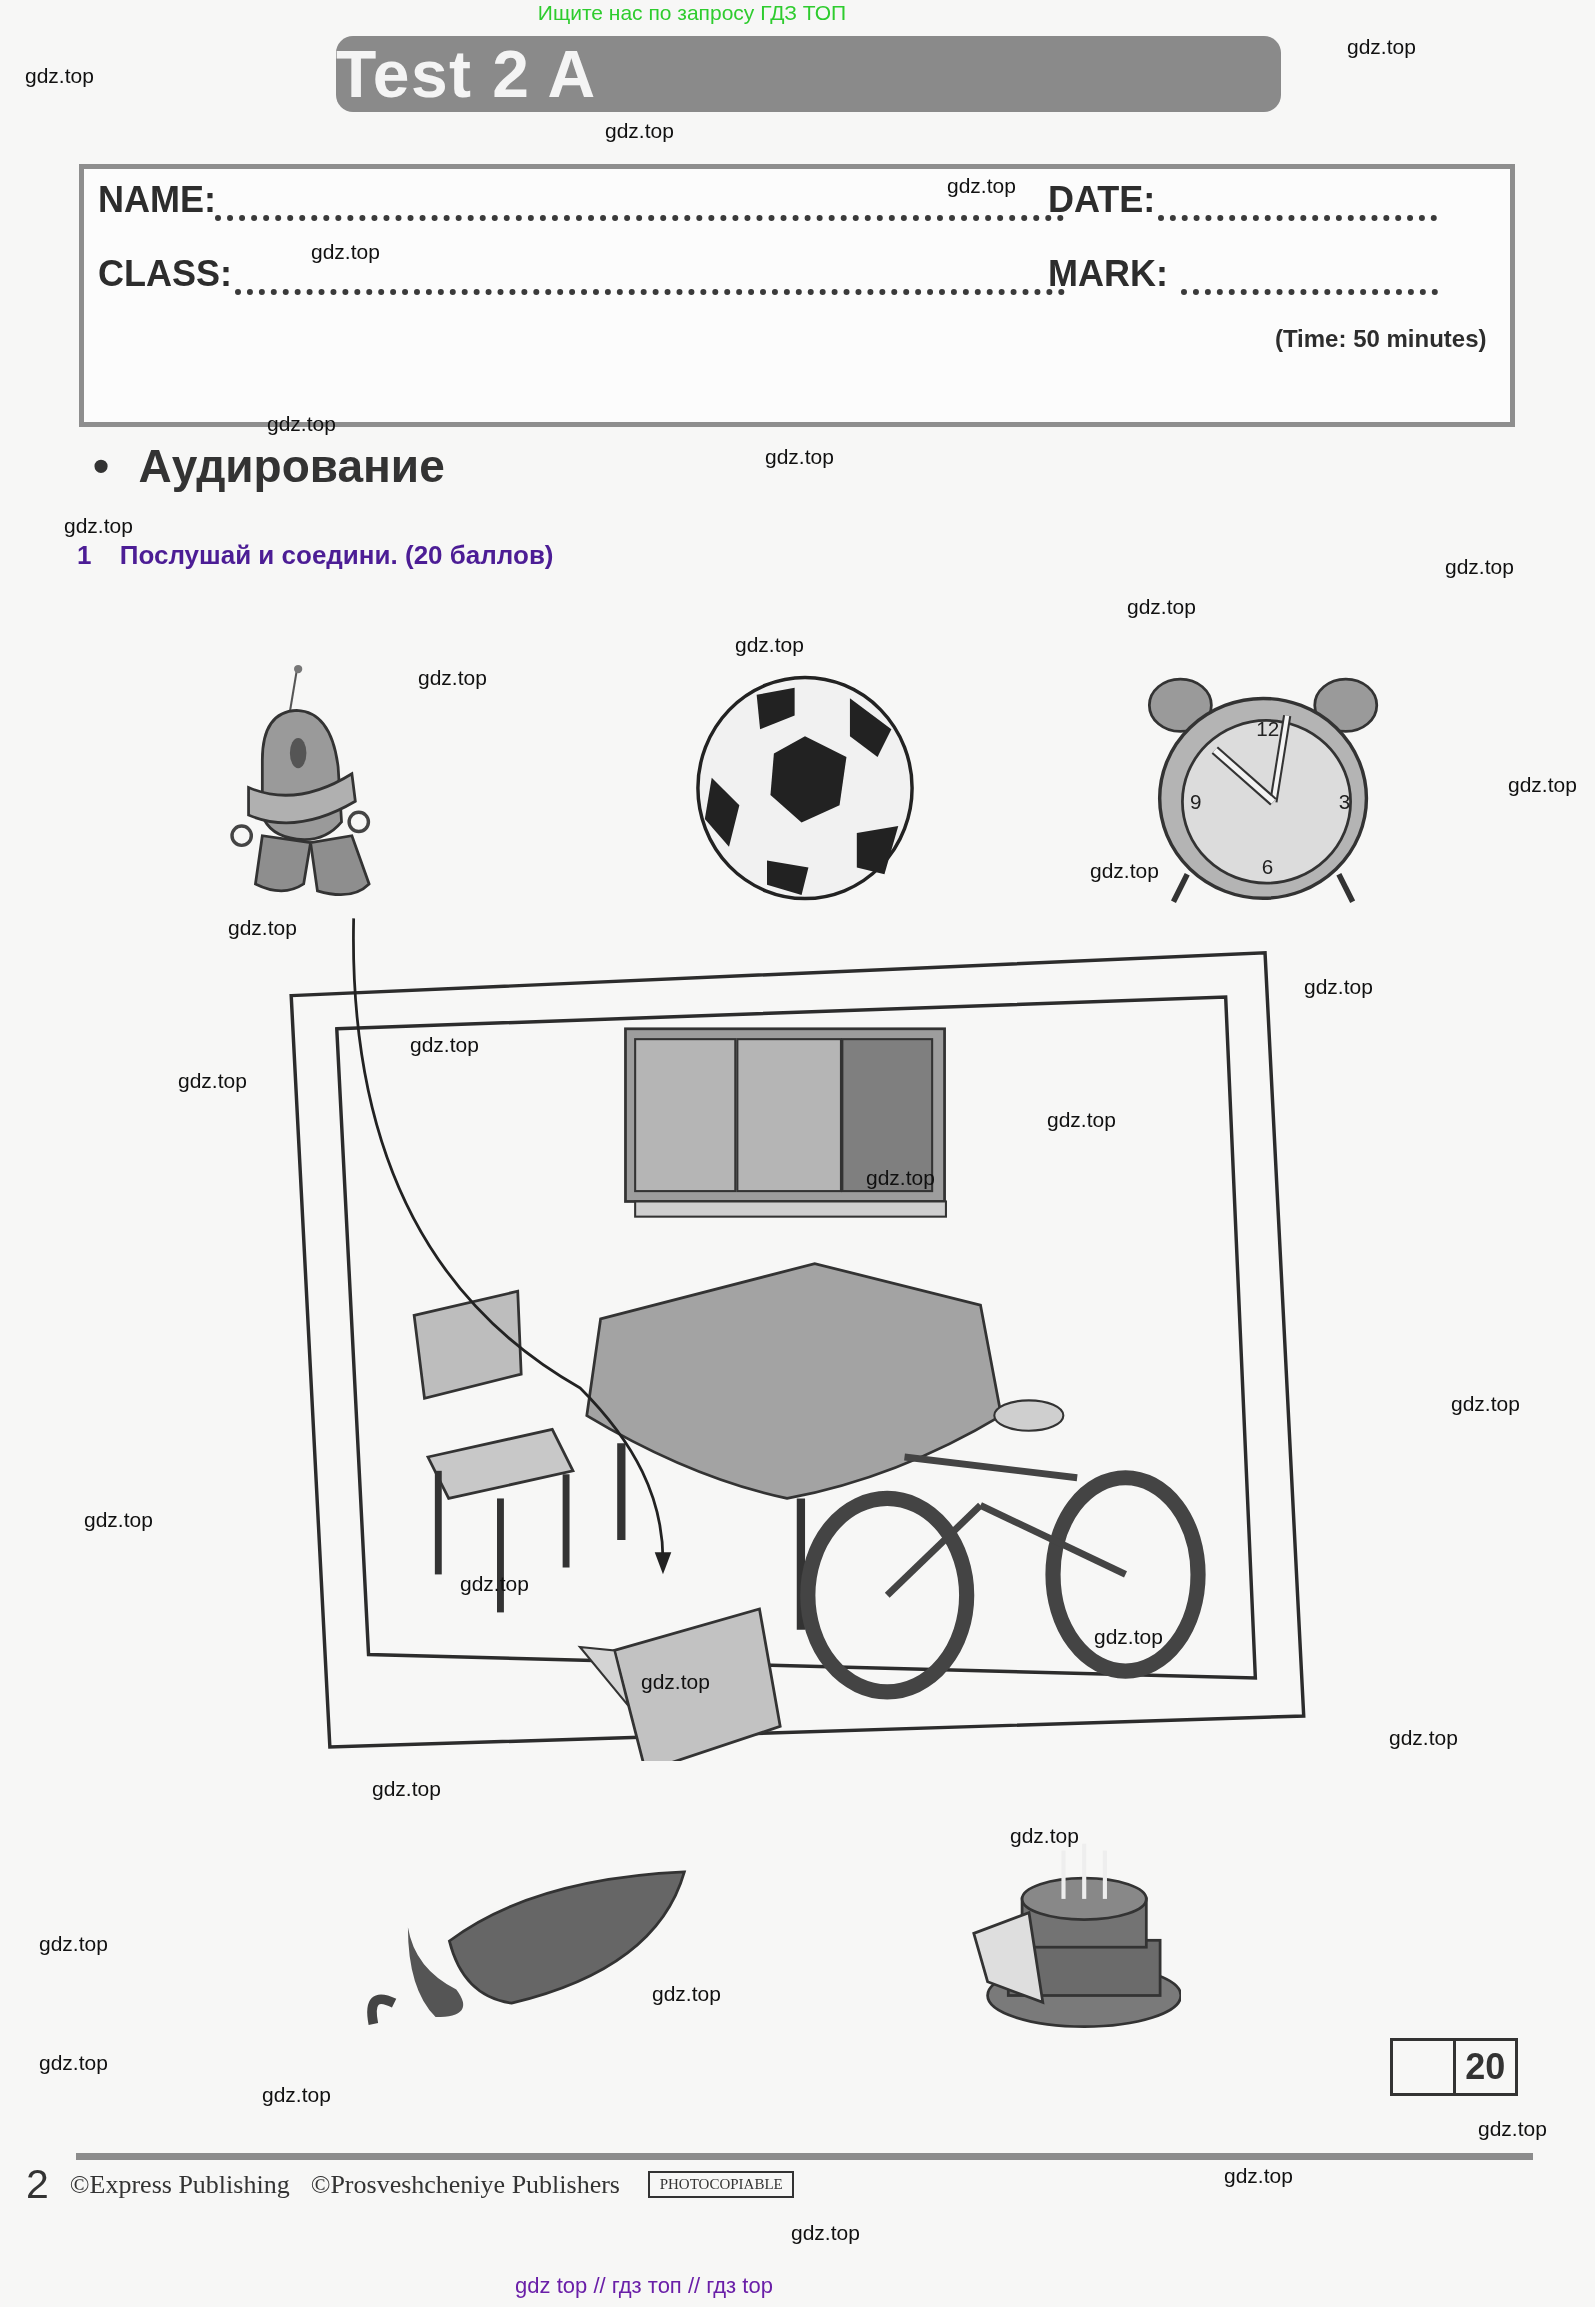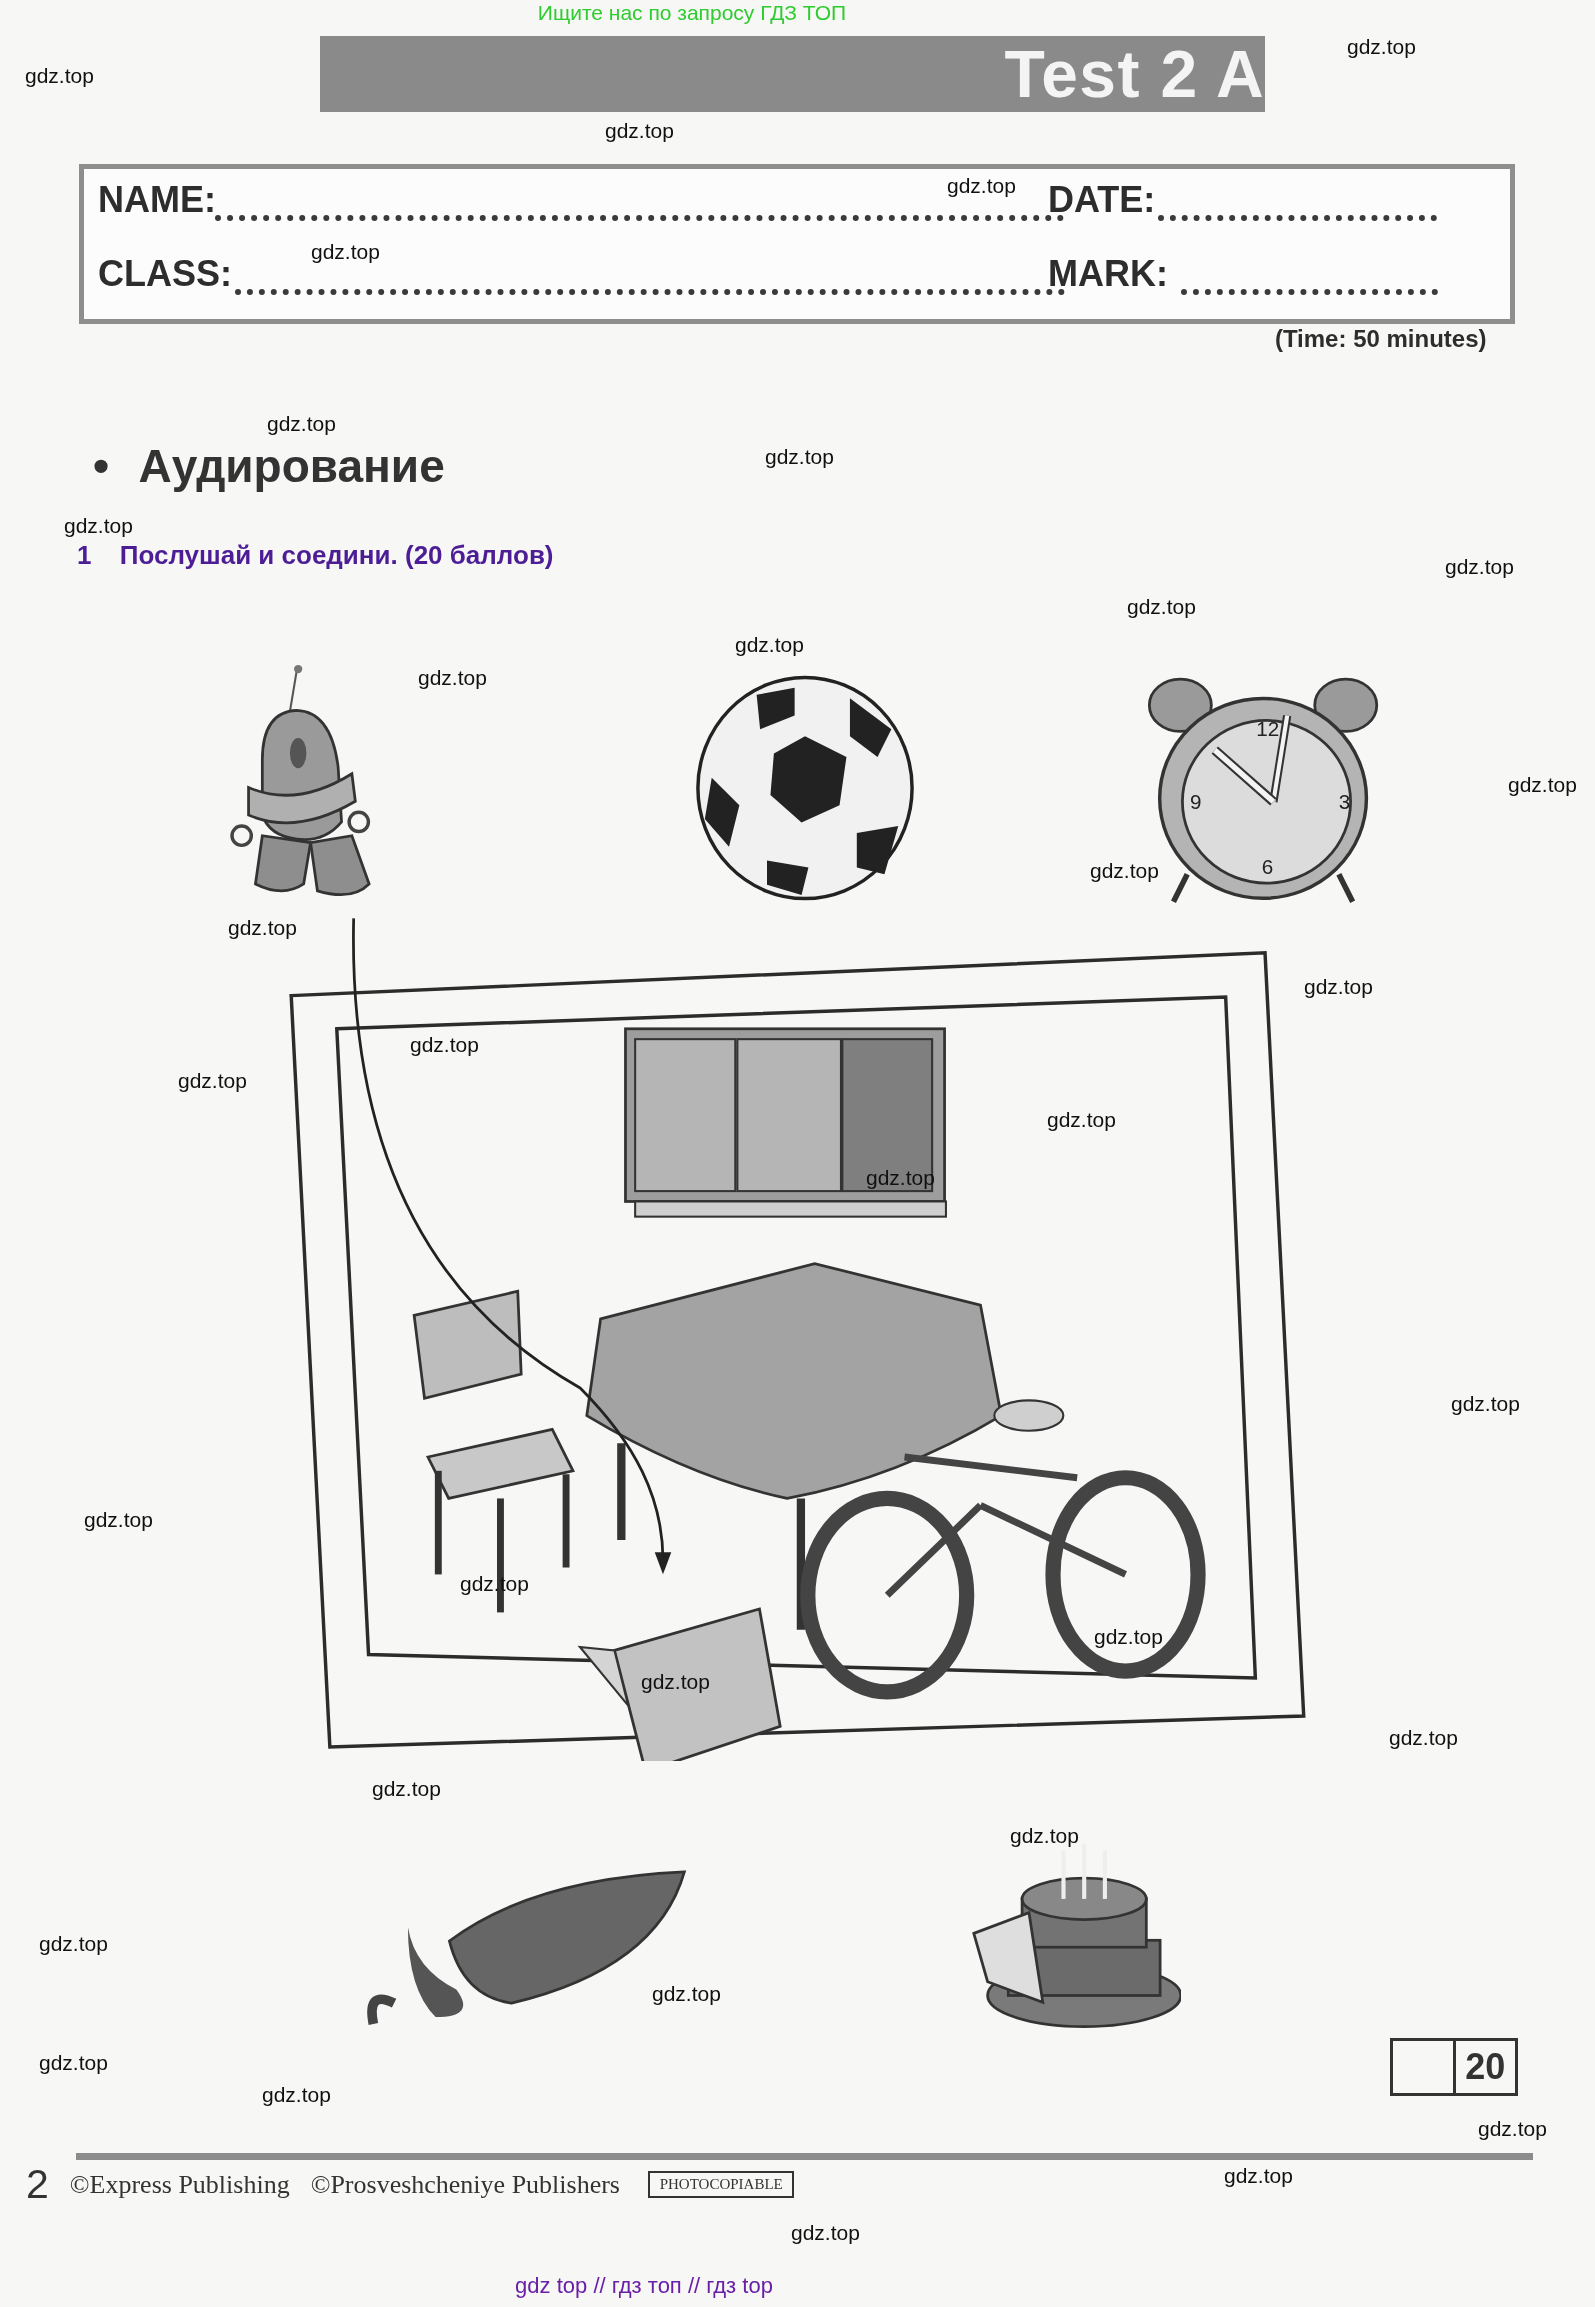--- a/index.html
+++ b/index.html
@@ -2,23 +2,23 @@
 <html style="font-size:11px"><head>
 <meta charset="utf-8">
 <style>
   html, body { margin:0; padding:0; }
   body {
     width:1596px; height:2307px; position:relative; overflow:hidden;
     background:#f7f7f6; font-family:"Liberation Sans", sans-serif; color:#333;
   }
   .abs { position:absolute; }
   .top-banner { left:0; width:1384px; top:1.4px; text-align:center; font-size:21px; color:#2ecc2e; }
-  .title-bar { left:320px; top:36px; width:945px; height:76px; background:#8a8a8a; display:flex; align-items:center; justify-content:flex-end; }
+  .title-bar { left:336px; top:36px; width:945px; height:76px; background:#8a8a8a; display:flex; align-items:center; justify-content:flex-start;border-radius:17px; }
   .title-bar span { color:#f4f4f4; font-size:66px; font-weight:bold; letter-spacing:1.4px; }
-  .info-box { left:79px; top:164px; width:1436px; height:160px; border:5.5px solid #8e8e8e; box-sizing:border-box; background:#fcfcfc; }
+  .info-box { left:79px; top:164px; width:1436px; height:263px; border:5.5px solid #8e8e8e; box-sizing:border-box; background:#fcfcfc; }
   .field-label { font-size:36px; font-weight:bold; color:#2d2d2d; }
   .dots { border-bottom:6.2px dotted #3a3a3a; height:0; }
   .time { font-size:24px; font-weight:bold; color:#2d2d2d; }
   .section-h { left:93px; top:439px; font-size:46px; font-weight:bold; color:#333; }
   .task-h { left:77px; top:540px; font-size:26px; font-weight:bold; color:#4c1d95; }
   .wm { font-size:21px; color:#111; }
   .score-box { left:1390px; top:2038px; width:128px; height:58px; border:3.5px solid #333; box-sizing:border-box; display:flex; }
   .score-box .cell { flex:1; border-right:3.5px solid #333;text-align:right; }
   .score-box .cell.last { border-right:none; display:flex; align-items:center; justify-content:center; font-size:36px; font-weight:bold; color:#333; }
   .footer-rule { left:76px; top:2153px; width:1457px; height:7px; background:#8c8c8c; }

